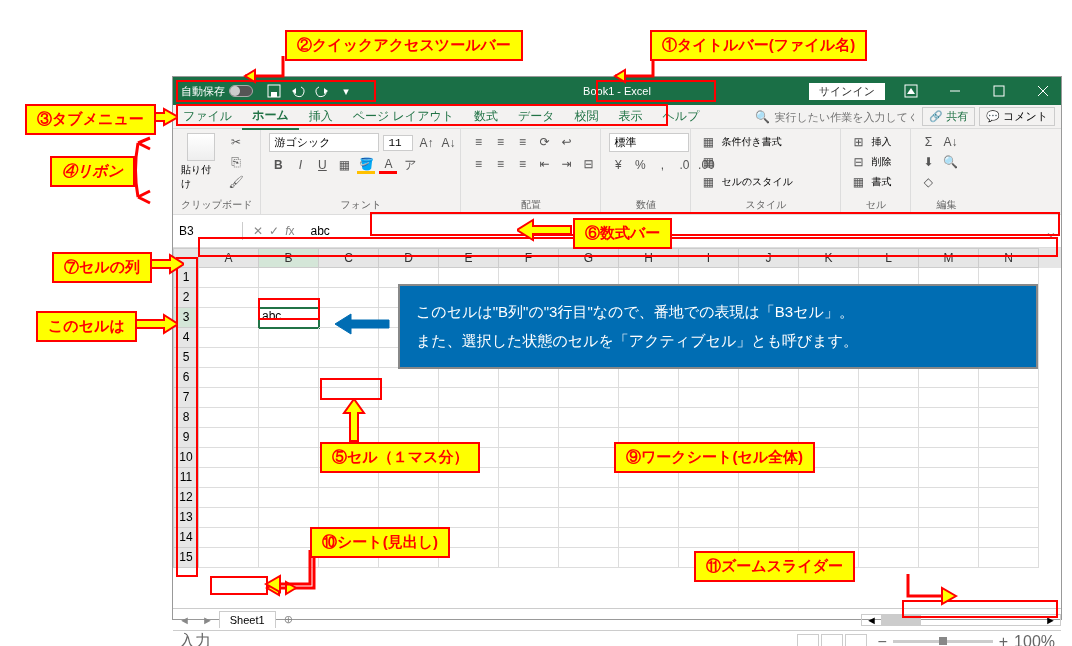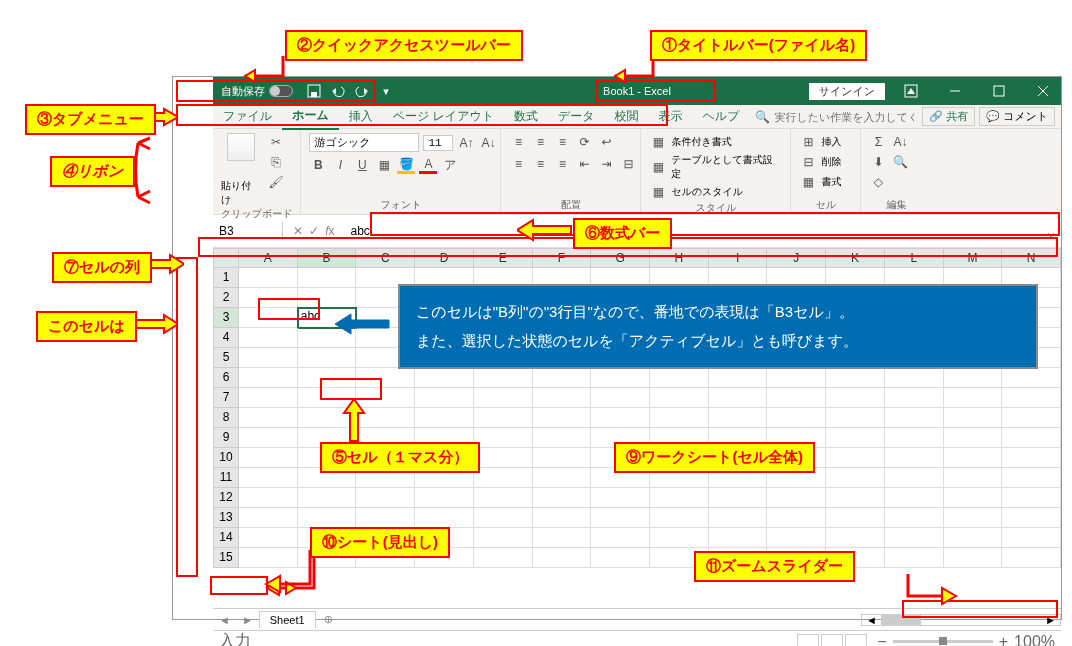--- a/index.html
+++ b/index.html
@@ -8,21 +8,21 @@
 
 .ann { position: absolute; background: #ffff00; border: 2px solid #ff0000; padding: 4px 10px; font-weight: bold; font-size: 15px; color: #ff0000; z-index: 100; white-space: nowrap; }
 
 
 .arrow { position: absolute; z-index: 99; }
 
 
 .redbox { position: absolute; border: 2px solid #ff0000; z-index: 90; pointer-events: none; }
 
 
-.excel { position: absolute; top: 76px; left: 172px; width: 890px; height: 544px; border: 1px solid #999; background: #fff; padding-left: 40px; }
+.excel { position: absolute; top: 76px; left: 172px; width: 890px; height: 544px; border: 1px solid #999; background: #fff; }
 
 
 .titlebar { height: 28px; background: #1a6f46; display: flex; align-items: center; position: relative; color: #fff; font-size: 11px; }
 .titlebar .autosave { display: flex; align-items: center; gap: 4px; margin-left: 8px; }
 .titlebar .autosave .toggle { width: 24px; height: 12px; border: 1px solid #aaa; border-radius: 6px; position: relative; background: #555; }
 .titlebar .autosave .toggle::after { content:""; position:absolute; width:10px; height:10px; background:#ccc; border-radius:50%; top:0; left:0; }
 .titlebar .qat { display: flex; gap: 10px; margin-left: 14px; align-items: center; }
 .titlebar .qat .ico { width: 14px; height: 14px; display: flex; align-items: center; justify-content: center; }
 .titlebar .center { position: absolute; left: 50%; transform: translateX(-50%); }
 .titlebar .right { margin-left: auto; display: flex; align-items: center; gap: 8px; }
@@ -36,21 +36,21 @@
 .tabbar .tellme { margin-left: auto; display:flex; align-items:center; gap:4px; margin-right: 8px; }
 .tabbar .tellme input { border: none; font-size: 11px; width: 140px; background: transparent; }
 .tabbar .share { border: 1px solid #ccc; padding: 1px 6px; font-size: 11px; color: #217346; margin-right: 4px; }
 .tabbar .comment { border: 1px solid #ccc; padding: 1px 6px; font-size: 11px; margin-right: 6px; }
 
 
 .ribbon { height: 86px; background: #f3f2f1; display: flex; border-bottom: 1px solid #ddd; }
 .rgroup { border-right: 1px solid #ddd; padding: 4px 8px 2px 8px; display: flex; flex-direction: column; justify-content: space-between; }
 .rgroup .glabel { font-size: 10px; color: #666; text-align: center; }
 .rgroup .gbody { display: flex; gap: 6px; align-items: flex-start; flex: 1; }
-.bigbtn { display: flex; flex-direction: column; align-items: center; gap: 18px; font-size: 10px; width: 40px; }
+.bigbtn { display: flex; flex-direction: column; align-items: center; gap: 2px; font-size: 10px; width: 40px; }
 .bigbtn .ico { width: 28px; height: 28px; border: 1px solid #ccc; }
 .smallcol { display: flex; flex-direction: column; gap: 2px; font-size: 10px; }
 .fontbox { border: 1px solid #ccc; font-size: 11px; padding: 1px 4px; background: #fff; display: flex; align-items: center; font-family: Liberation Mono, monospace; }
 .row { display: flex; gap: 4px; align-items: center; }
 .ribico { width: 18px; height: 18px; display: inline-flex; align-items: center; justify-content: center; font-size: 12px; color: #555; }
 
 
 .fbar { height: 33px; display: flex; align-items: center; border-bottom: 1px solid #ddd; }
 .fbar .namebox { width: 70px; border-right: 1px solid #ccc; padding: 2px 6px; font-size: 12px; display: flex; align-items: center; }
 .fbar .fbtns { display: flex; gap: 6px; padding: 0 10px; color: #888; font-size: 12px; }
@@ -320,29 +320,41 @@
           <span class="ribico">≡</span>
           <span class="ribico">≡</span>
           <span class="ribico">≡</span>
           <span class="ribico">⇤</span>
           <span class="ribico">⇥</span>
           <span class="ribico">⊟</span>
         </div>
       </div>
       <div class="glabel">配置</div>
     </div>
+    <div class="rgroup" style="width:90px;">
+      <div class="gbody" style="flex-direction:column; gap:4px;">
+        <span class="fontbox" style="width:80px;">標準</span>
+        <div class="row">
+          <span class="ribico">¥</span>
+          <span class="ribico">%</span>
+          <span class="ribico">,</span>
+          <span class="ribico">.0</span>
+          <span class="ribico">.00</span>
+        </div>
+      </div>
+      <div class="glabel">数値</div>
+    </div>
     <div class="rgroup" style="width:150px;">
       <div class="gbody" style="flex-direction:column; gap:2px; font-size:10px;">
         <div class="row">
             <span class="ribico">▦</span>
             <span>条件付き書式</span>
           </div>
         <div class="row">
             <span class="ribico">▦</span>
-            <span>テーブルとして書式設定</span>
           </div>
         <div class="row">
             <span class="ribico">▦</span>
             <span>セルのスタイル</span>
           </div>
       </div>
       <div class="glabel">スタイル</div>
     </div>
     <div class="rgroup" style="width:70px;">
       <div class="gbody" style="flex-direction:column; gap:2px; font-size:10px;">

